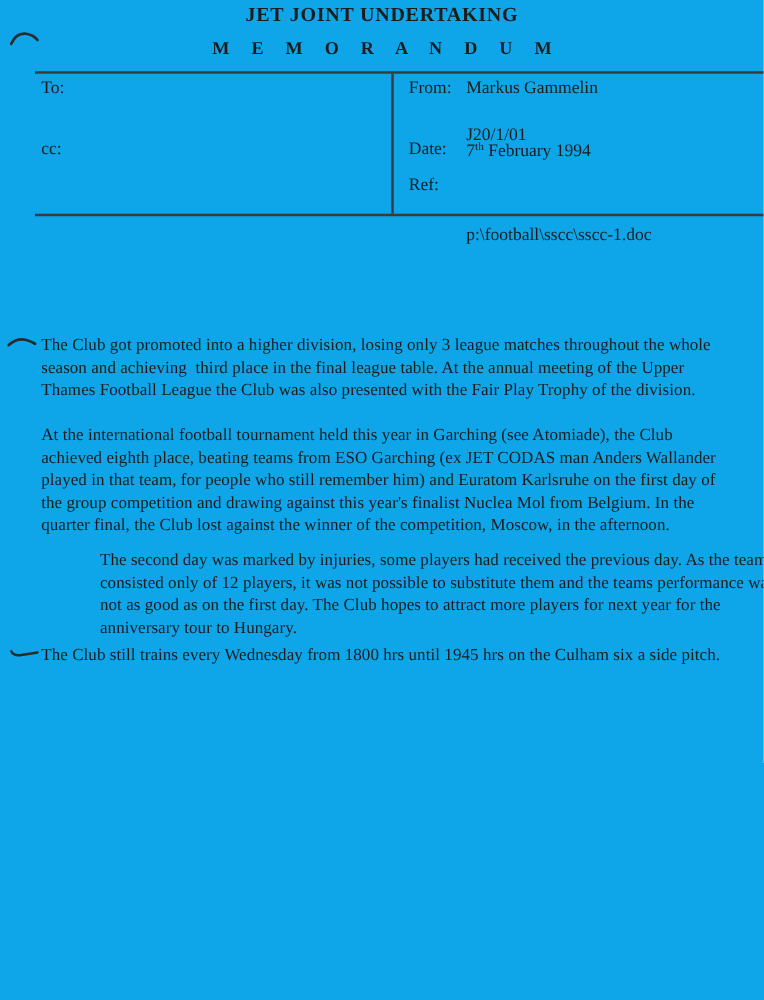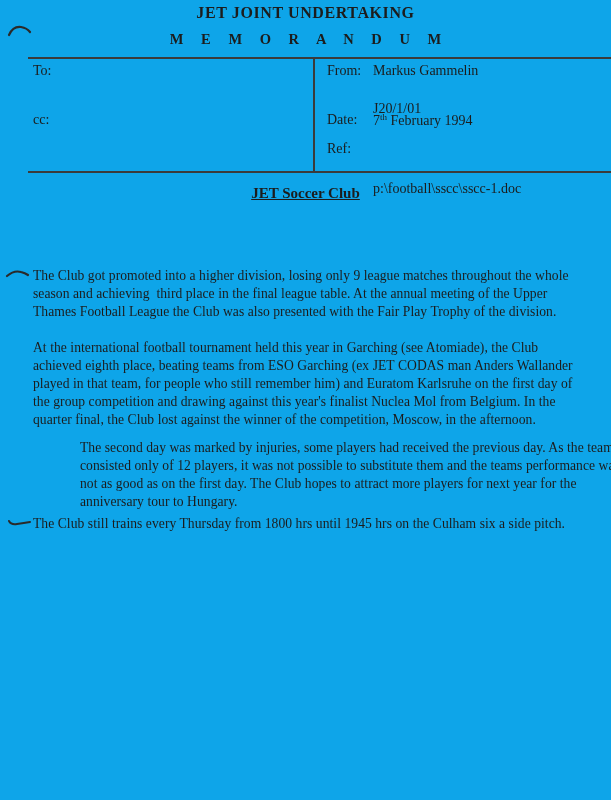--- a/index.html
+++ b/index.html
@@ -105,29 +105,28 @@
   <span class="field" style="left:327px; top:63px;">From:</span>
   <span class="field" style="left:373px; top:63px;">Markus Gammelin</span>
   <span class="field" style="left:373px; top:81px;margin-top:20px;">J20/1/01</span>
 
   <span class="field" style="left:327px; top:112px;">Date:</span>
   <span class="field" style="left:373px; top:112px;"><span>7</span><span class="sup">th</span><span> February 1994</span></span>
 
   <span class="field" style="left:327px; top:141px;">Ref:</span>
   <span class="field" style="left:373px; top:141px;margin-top:40px;">p:\football\sscc\sscc-1.doc</span>
 
-  <div class="section-heading">JET Soccer Club</div>
 
-  <div class="para p2">The Club got promoted into a higher division, losing only 9 league matches throughout the whole
+  <div class="para p2">The Club got promoted into a higher division, losing only 3 league matches throughout the whole
 season and achieving  third place in the final league table. At the annual meeting of the Upper
 Thames Football League the Club was also presented with the Fair Play Trophy of the division.</div>
   <div class="para p3">At the international football tournament held this year in Garching (see Atomiade), the Club
 achieved eighth place, beating teams from ESO Garching (ex JET CODAS man Anders Wallander
 played in that team, for people who still remember him) and Euratom Karlsruhe on the first day of
 the group competition and drawing against this year's finalist Nuclea Mol from Belgium. In the
 quarter final, the Club lost against the winner of the competition, Moscow, in the afternoon.</div>
   <div class="para p4">The second day was marked by injuries, some players had received the previous day. As the team
 consisted only of 12 players, it was not possible to substitute them and the teams performance was
 not as good as on the first day. The Club hopes to attract more players for next year for the
 anniversary tour to Hungary.</div>
-  <div class="para p5">The Club still trains every Thursday from 1800 hrs until 1945 hrs on the Culham six a side pitch.</div>
+  <div class="para p5">The Club still trains every Wednesday from 1800 hrs until 1945 hrs on the Culham six a side pitch.</div>
 
 </div>
 
 </body></html>

